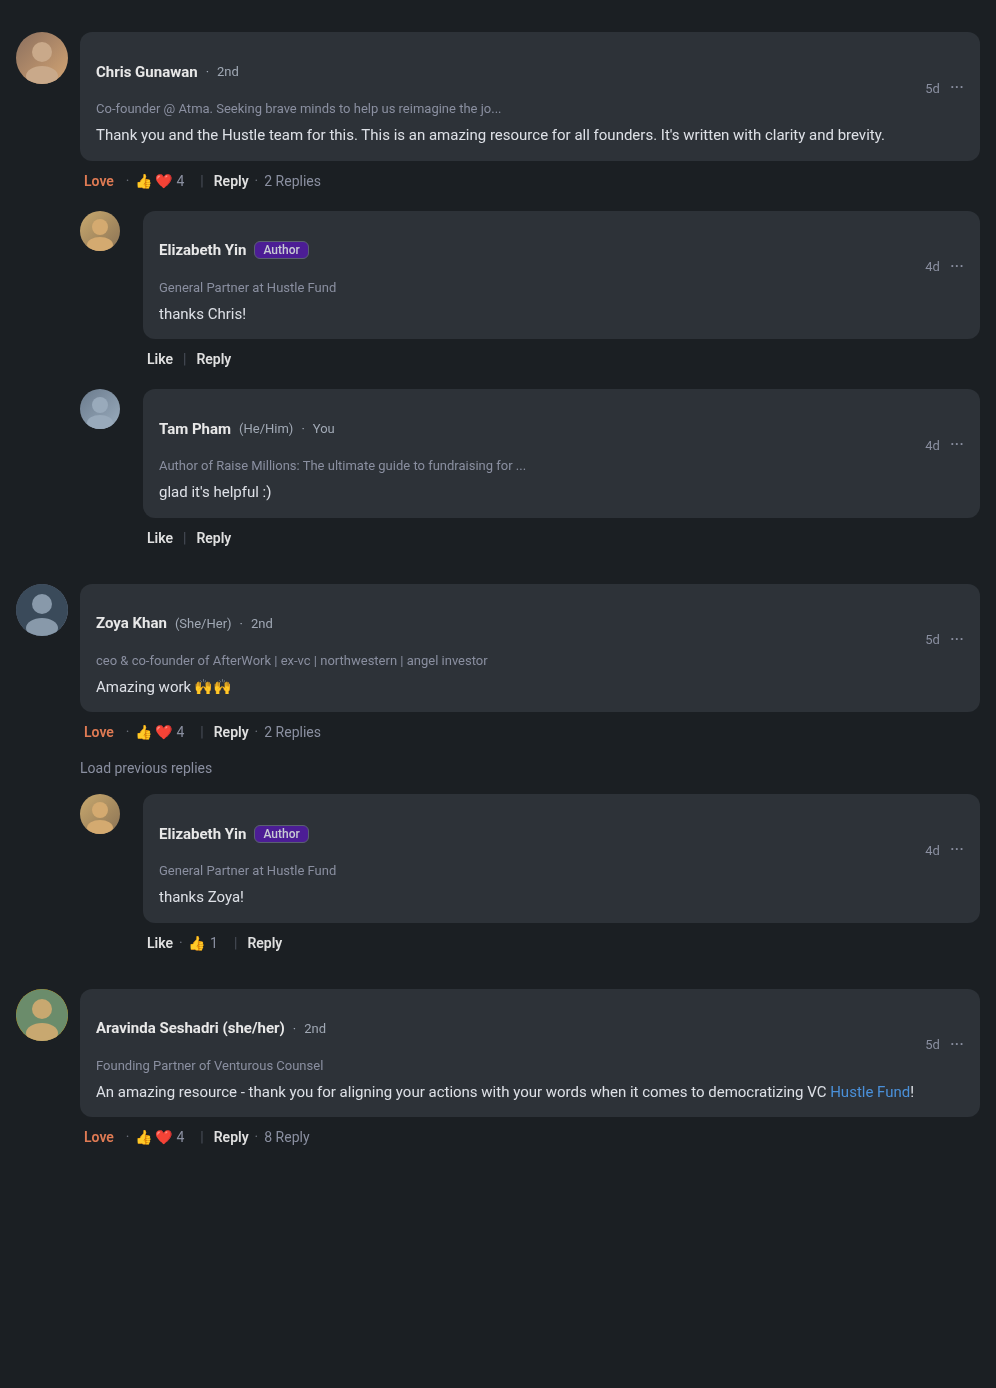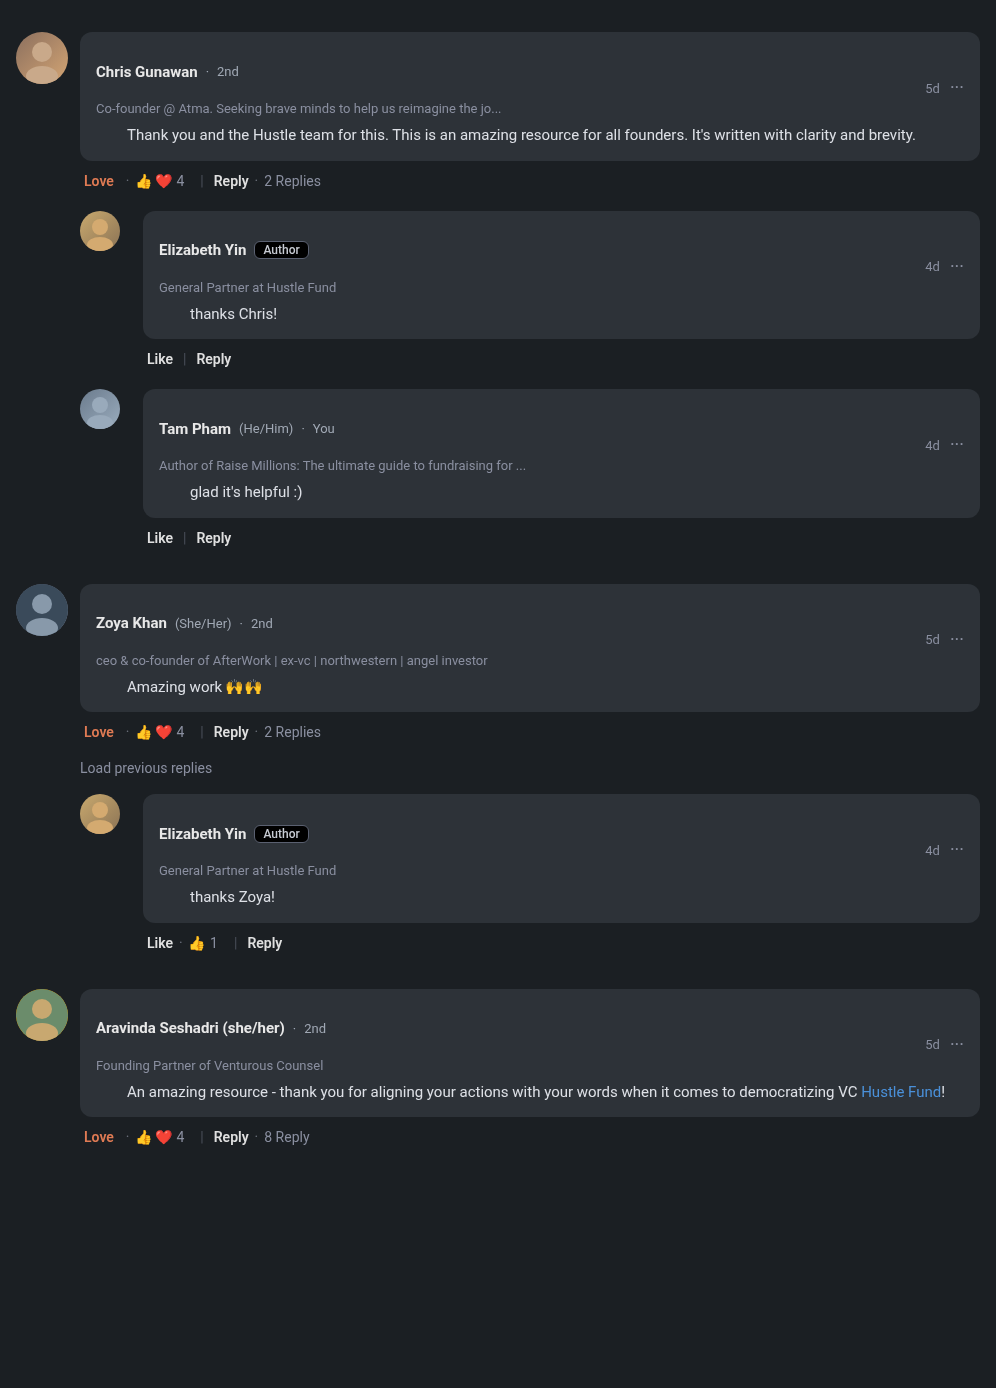--- a/index.html
+++ b/index.html
@@ -93,21 +93,21 @@
       color: #e8e8e8;
     }
 
     .degree-badge {
       font-size: 13px;
       color: #a0a8b4;
       font-weight: 400;
     }
 
     .author-tag {
-      background: #000000;
+      background: #4c1d95;
       border: 1px solid #5a6070;
       border-radius: 6px;
       padding: 1px 8px;
       font-size: 12px;
       color: #c8ccd4;
       font-weight: 500;
     }
 
     .comment-meta-right {
       display: flex;
@@ -129,21 +129,20 @@
     .comment-subtitle {
       font-size: 13px;
       color: #8a8fa0;
       margin-bottom: 8px;
     }
 
     .comment-body {
       font-size: 15px;
       color: #dde0e6;
       line-height: 1.5;
-      margin-left: 31px;
     }
 
     .comment-actions {
       display: flex;
       align-items: flex-end;
       gap: 0;
       padding: 6px 4px;
       font-size: 14px;
     }
 

